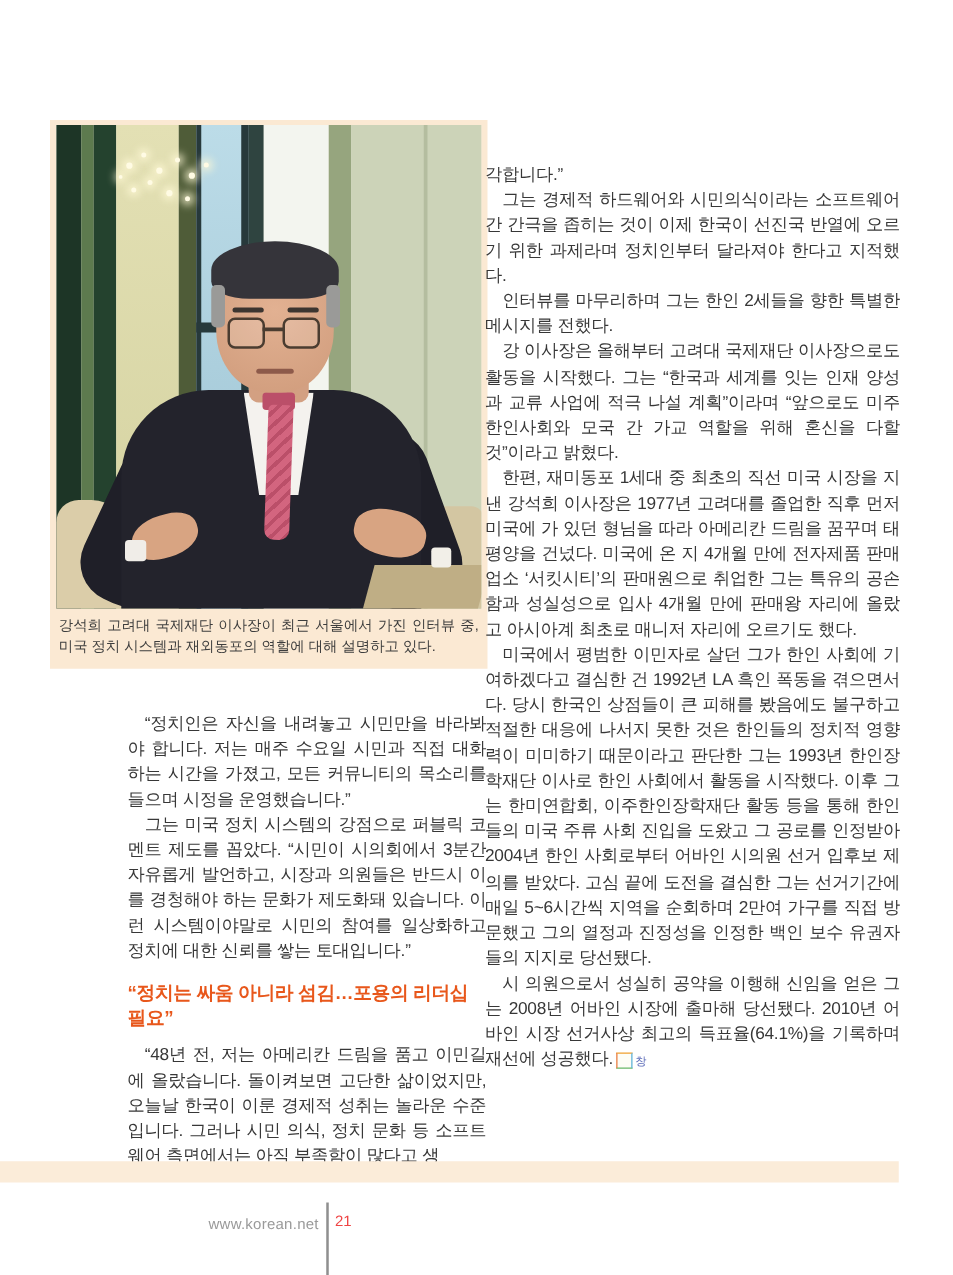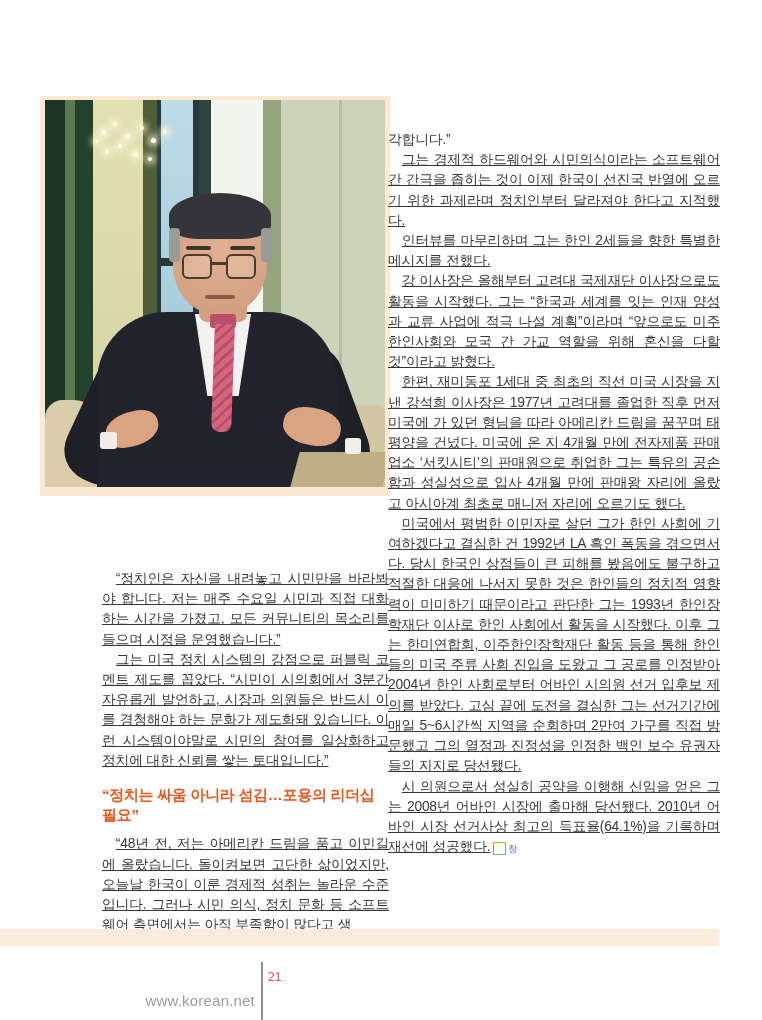--- a/index.html
+++ b/index.html
@@ -56,32 +56,32 @@
   .table{left:250px;top:352px;width:92px;height:35px;background:#bfae85;transform:skewX(-15deg);}
   .cup{left:300px;top:338px;width:16px;height:16px;background:#f2efe8;border-radius:3px;}
 
   .caption{padding:6px 2px 0 2px;font-size:11.5px;line-height:16.5px;color:#3d3d3d;text-align:justify;}
 
   
   .col{position:absolute;color:#373737;font-size:13.8px;line-height:20.2px;}
   .col-left{left:102px;top:569px;width:287px;}
   .col-right{left:388px;top:130px;width:332px;}
   .col p{margin:0;text-align:justify;letter-spacing:-0.2px;}
-  .indent{text-indent:1em;text-decoration:underline;}
+  .indent{text-indent:1em;}
   .subhead{margin:14px 0 9px 0 !important;color:#e8571b;font-weight:bold;font-size:15px;
            letter-spacing:-0.3px !important;text-align:left !important;}
   .end-mark{display:inline-block;width:13px;height:13px;margin-left:3px;font-size:9px;line-height:12px;
             text-align:center;color:#5a6ab8;vertical-align:-1px;background:#fdfdf6;box-sizing:border-box;
             border:1.5px solid;border-color:#f0a030 #58b0d8 #68b868 #e8793c;}
 
   
   .bottom-bar{position:absolute;left:0;top:929px;width:719px;height:17px;background:#fbecd9;}
   .footer-divider{position:absolute;left:261px;top:962px;width:2px;height:58px;background:#8f8f8f;}
   .footer-url{position:absolute;left:120px;top:972px;width:135px;text-align:right;
-              font-size:15px;color:#9a9a9a;letter-spacing:0.2px;margin-top:20px;}
+              font-size:12px;color:#9a9a9a;letter-spacing:0.2px;}
   .footer-num{position:absolute;left:268px;top:970px;font-size:12px;font-weight:normal;color:#ef4444;}
 </style>
 </head>
 <body>
 
 <div class="page">
 
   <div class="photo-frame">
     <div class="photo">
       <div class="st1"></div>
@@ -127,20 +127,21 @@
       <div class="lens-l"></div>
       <div class="lens-r"></div>
       <div class="bridge"></div>
       <div class="mouth"></div>
       <div class="hand-l"></div>
       <div class="cuff-l"></div>
       <div class="hand-r"></div>
       <div class="table"></div>
       <div class="cup"></div>
     </div>
+    <div class="caption">강석희 고려대 국제재단 이사장이 최근 서울에서 가진 인터뷰 중, 미국 정치 시스템과 재외동포의 역할에 대해 설명하고 있다.</div>
   </div>
 
   <div class="col col-left">
     <p class="indent">“정치인은 자신을 내려놓고 시민만을 바라봐야 합니다. 저는 매주 수요일 시민과 직접 대화하는 시간을 가졌고, 모든 커뮤니티의 목소리를 들으며 시정을 운영했습니다.”</p>
     <p class="indent">그는 미국 정치 시스템의 강점으로 퍼블릭 코멘트 제도를 꼽았다. “시민이 시의회에서 3분간 자유롭게 발언하고, 시장과 의원들은 반드시 이를 경청해야 하는 문화가 제도화돼 있습니다. 이런 시스템이야말로 시민의 참여를 일상화하고 정치에 대한 신뢰를 쌓는 토대입니다.”</p>
     <p class="subhead">“정치는 싸움 아니라 섬김…포용의 리더십 필요”</p>
     <p class="indent">“48년 전, 저는 아메리칸 드림을 품고 이민길에 올랐습니다. 돌이켜보면 고단한 삶이었지만, 오늘날 한국이 이룬 경제적 성취는 놀라운 수준입니다. 그러나 시민 의식, 정치 문화 등 소프트웨어 측면에서는 아직 부족함이 많다고 생</p>
   </div>
 
   <div class="col col-right">

